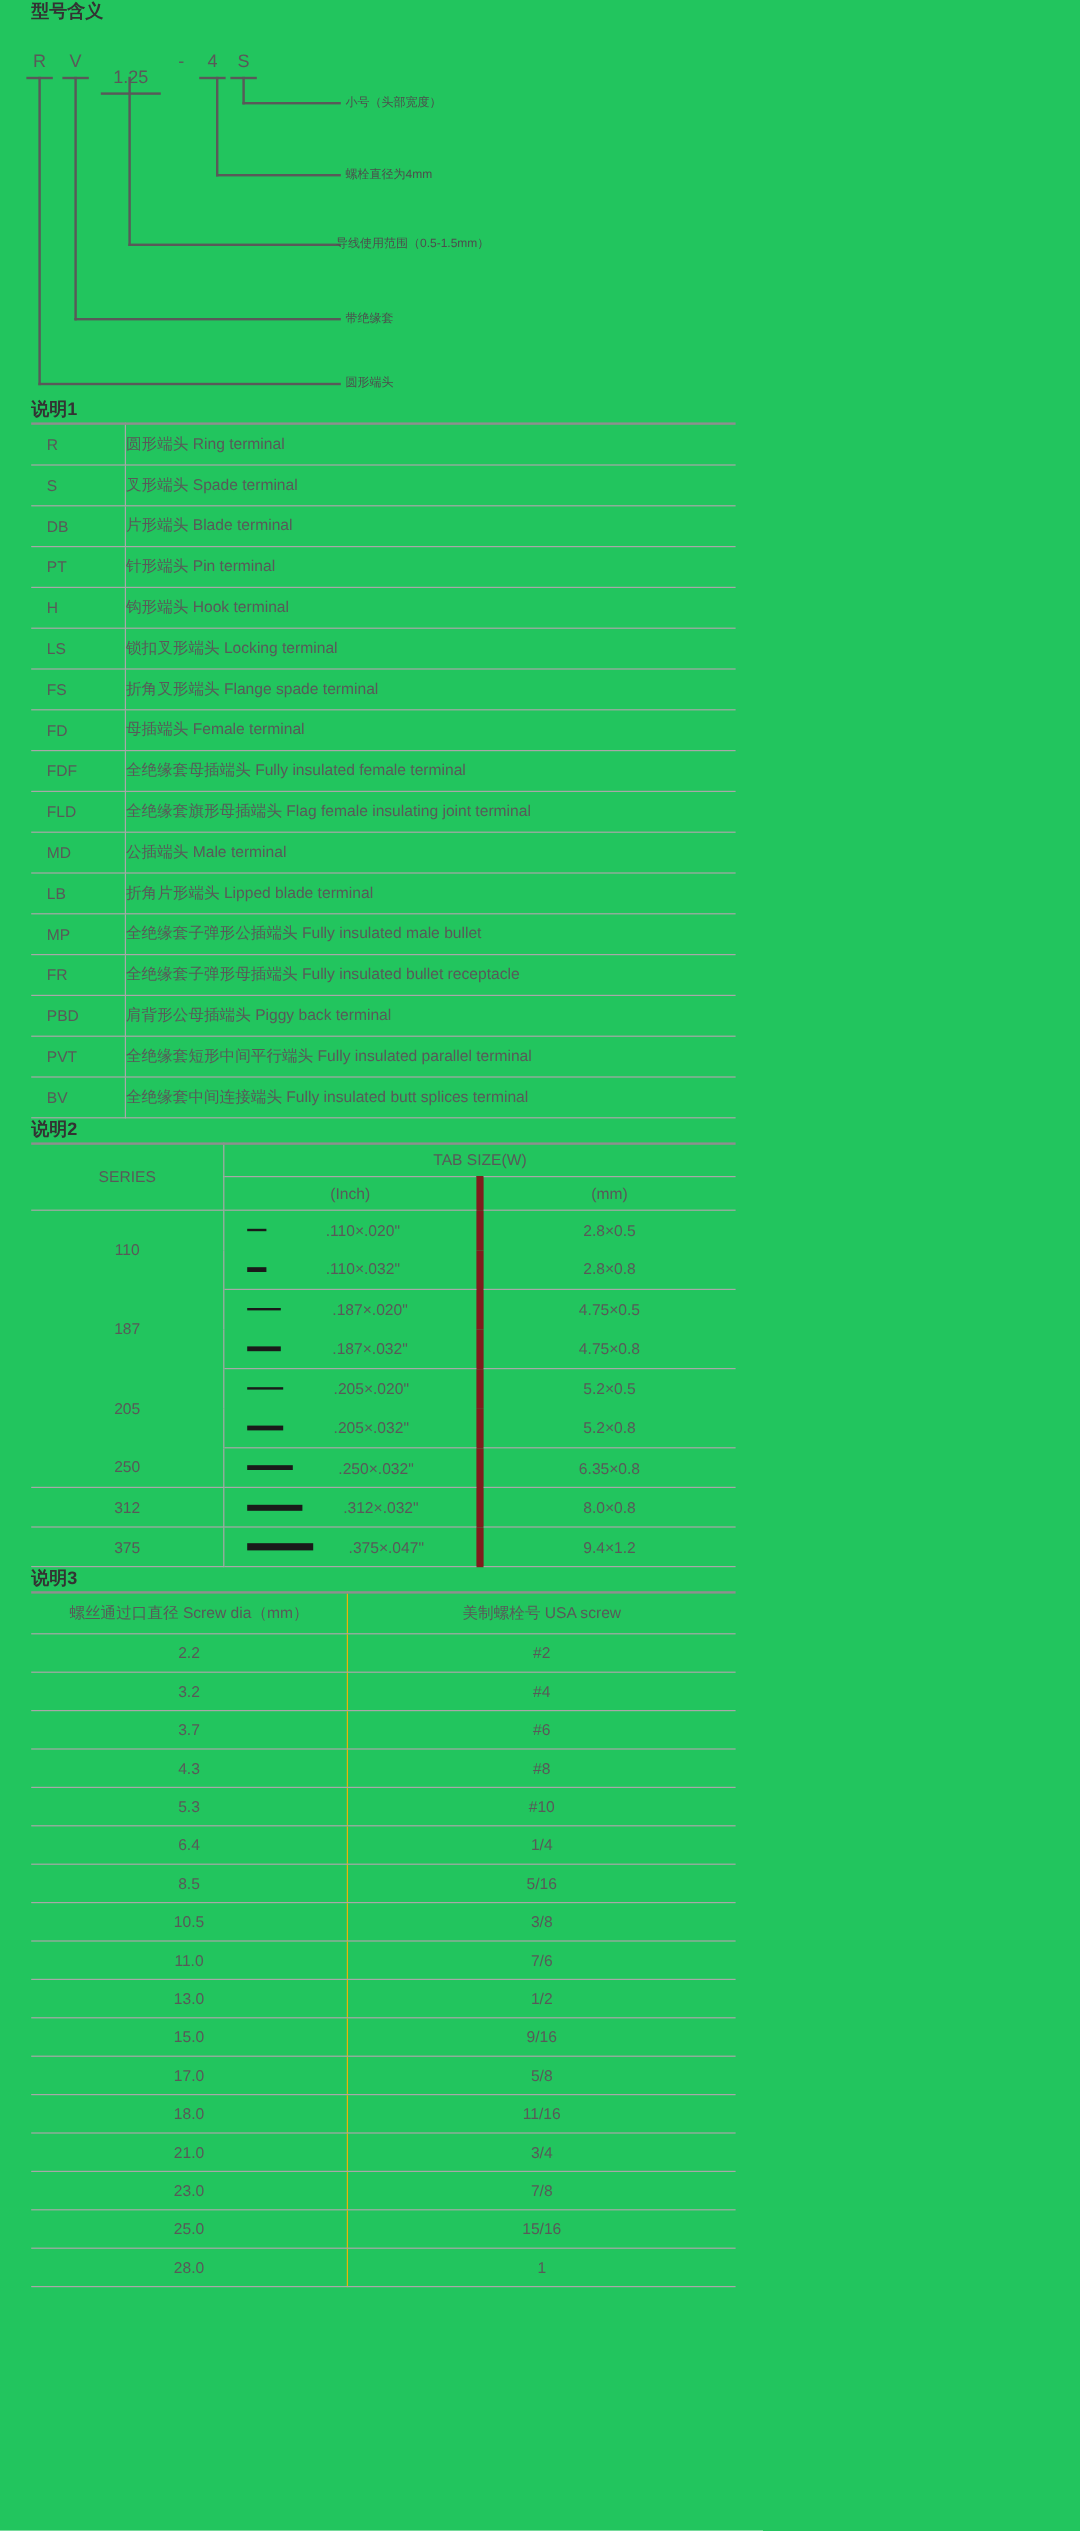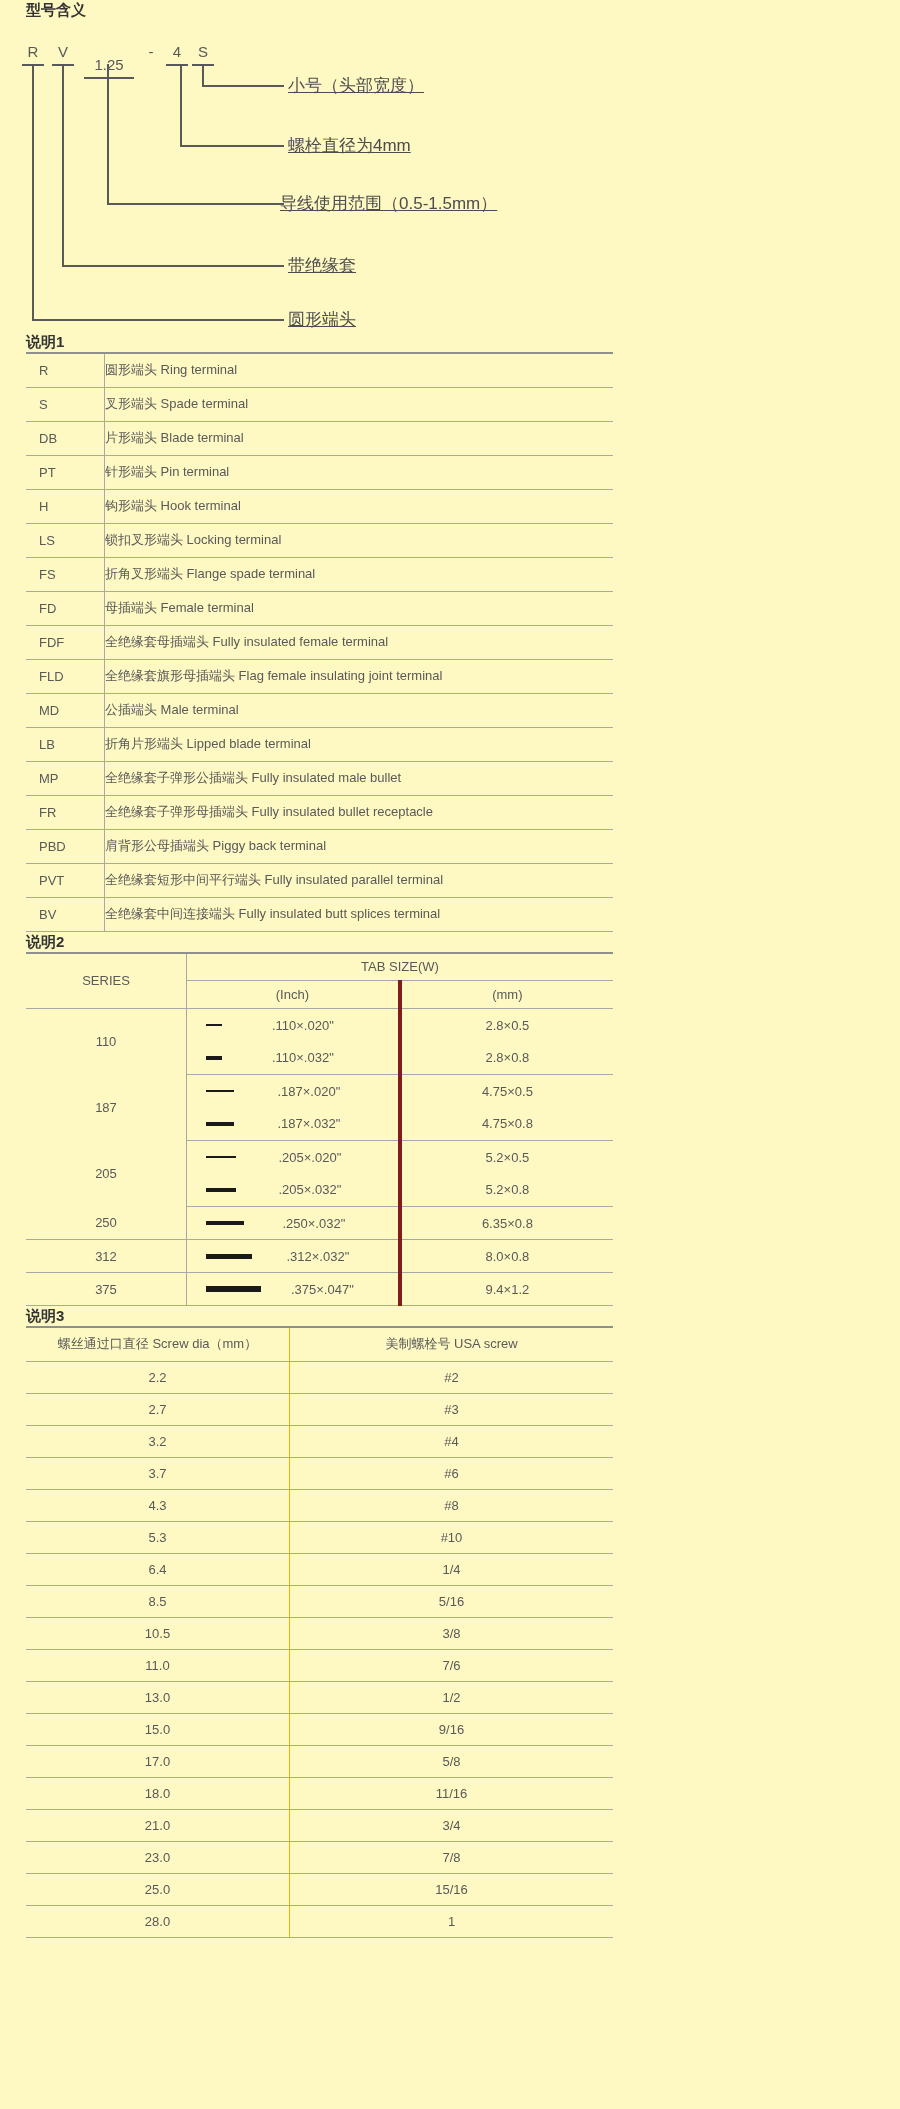--- a/index.html
+++ b/index.html
@@ -1,48 +1,48 @@
 <!DOCTYPE html>
 <html><head>
 <meta charset="utf-8">
 <style>
   html,body{margin:0;padding:0;background:#ffffff;}
-  .page{position:relative;width:900px;height:2109px;background:#fef9c3;overflow:hidden;
+  .page{position:relative;width:900px;height:2109px;background:#22c55e;overflow:hidden;
         font-family:"Liberation Sans","DejaVu Sans",sans-serif;color:#595959;}
   h2.sec{font-size:15px;font-weight:bold;color:#333333;margin:0 0 0 26px;line-height:20px;}
   .mt-title{margin-top:33px;}
   .mt-s1{margin-top:26px;}
   .mt-s2{margin-top:34px;}
   .mt-s3{margin-top:22px;}
 
   
   .diagram{position:relative;height:300px;margin-top:12px;}
   .code-part{position:absolute;top:10px;height:22px;text-align:center;
              font-size:15px;color:#595959;border-bottom:2px solid #595959;line-height:20px;}
   .code-part.no-line{border-bottom:none;}
   .elbow{position:absolute;border-left:2px solid #595959;border-bottom:2px solid #595959;}
-  .diagram-label{position:absolute;font-size:17px;color:#4d4d4d;white-space:nowrap;line-height:20px;text-decoration:underline;}
+  .diagram-label{position:absolute;font-size:10px;color:#4d4d4d;white-space:nowrap;line-height:20px;}
 
   
   table.spec{border-collapse:collapse;table-layout:fixed;margin-left:26px;width:587px;
              border-top:2px solid #8f8f8f;border-bottom:1px solid #8f8f8f;
              font-size:13px;color:#595959;}
   table.spec td,table.spec th{font-weight:normal;border-bottom:1px solid #a8a8a8;
              padding:0;vertical-align:middle;}
   
   #table1 tr{height:34px;}
   #table1 td.code{width:65px;border-right:1px solid #a8a8a8;padding-left:13px;text-align:left;}
   #table1 td.desc{text-align:left;}
   
   #table2 tr.hdr1{height:28px;}
   #table2 tr.hdr2{height:28px;}
   #table2 tr.data{height:33px;}
   #table2 td{text-align:center;}
   #table2 td.series{width:160px;border-right:1px solid #a8a8a8;}
-  #table2 td.inch{width:205px;border-right:4px solid #7f1d1d;}
+  #table2 td.inch{width:205px;border-right:6px solid #7f1d1d;}
   #table2 td.mm{width:221px;}
   #table2 tr.mid td{border-bottom:none;}
   .inch-flex{display:flex;align-items:center;height:100%;}
   .tab-bar{display:block;background:#1a1a1a;margin-left:19px;flex:0 0 auto;}
   .inch-text{flex:1 1 auto;text-align:center;padding-right:14px;}
   
   #table3 tr.hdr{height:34px;}
   #table3 tr{height:32px;}
   #table3 td{text-align:center;}
   #table3 td.c1{width:263px;border-right:1px solid #eab308;}
@@ -270,24 +270,20 @@
       <tr class="hdr">
         <td class="c1">螺丝通过口直径 Screw dia（mm）</td>
         <td class="c2">美制螺栓号 USA screw</td>
       </tr>
 
   <tr>
     <td class="c1">2.2</td>
     <td class="c2">#2</td>
   </tr>
 
-  <tr>
-    <td class="c1">2.7</td>
-    <td class="c2">#3</td>
-  </tr>
 
   <tr>
     <td class="c1">3.2</td>
     <td class="c2">#4</td>
   </tr>
 
   <tr>
     <td class="c1">3.7</td>
     <td class="c2">#6</td>
   </tr>

